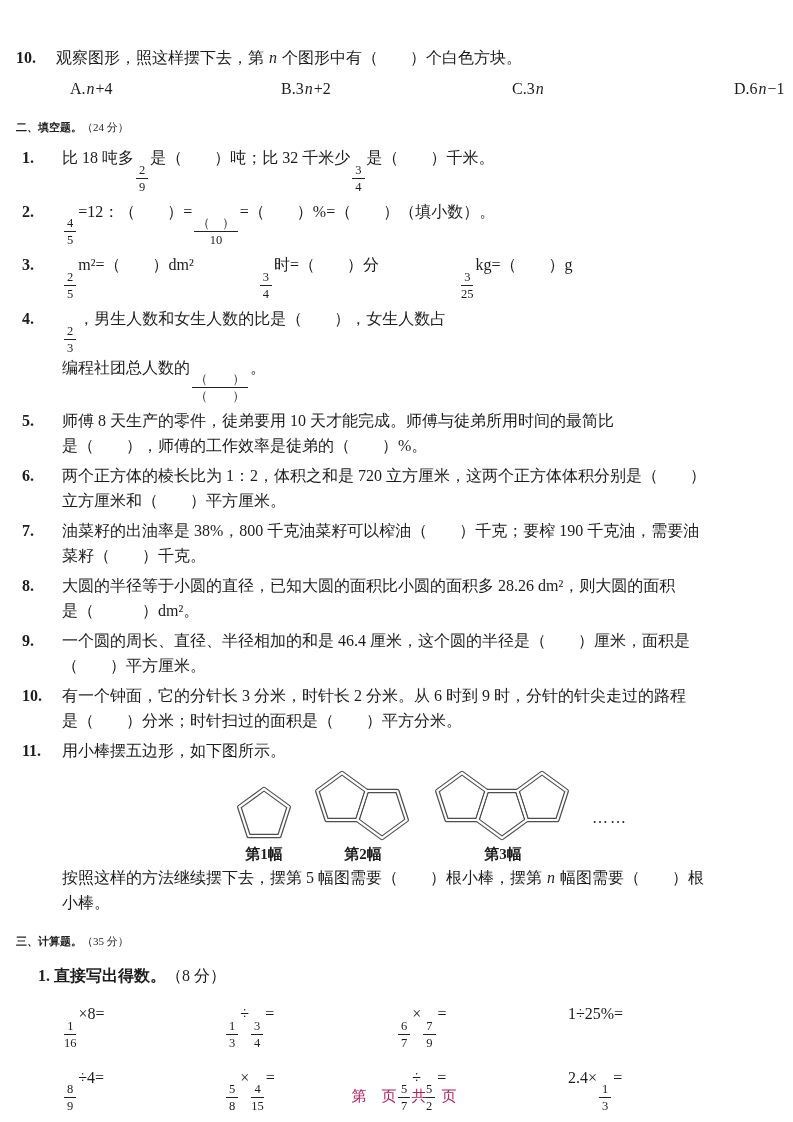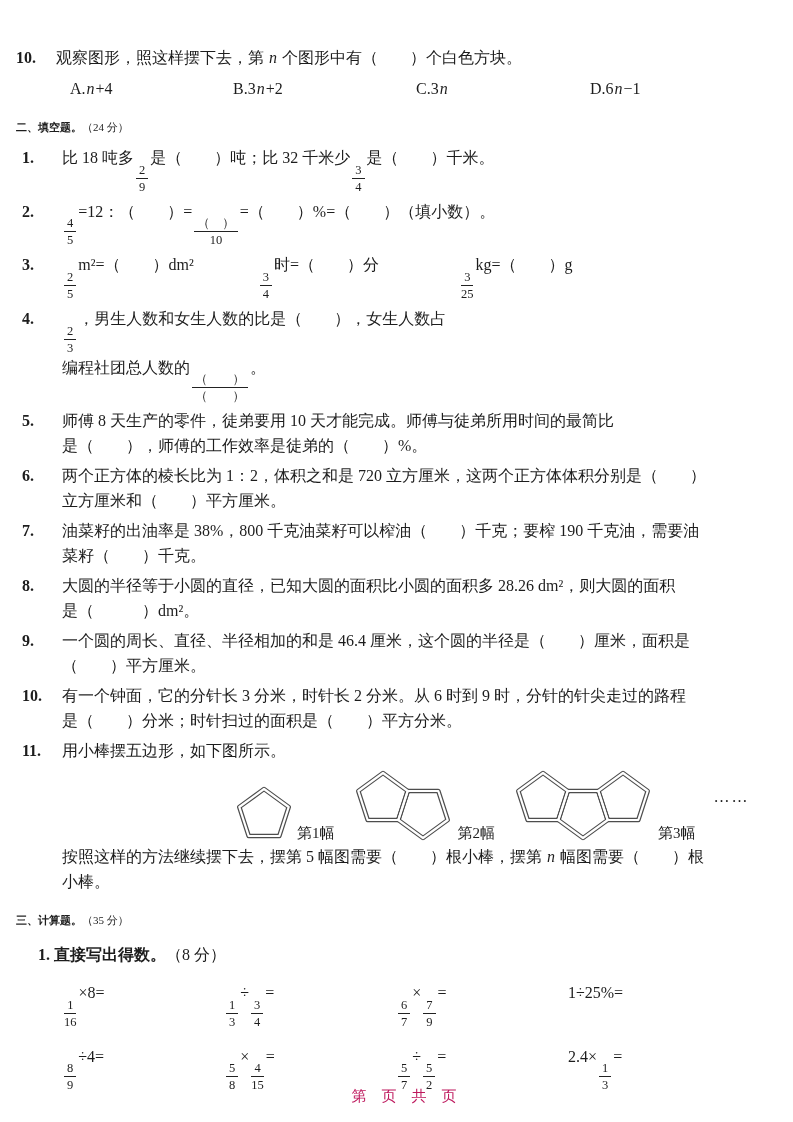--- a/index.html
+++ b/index.html
@@ -11,26 +11,26 @@
 .qtext{flex:1;min-width:0;}
 .ln{display:block;line-height:25px;white-space:nowrap;margin-left:8px;}
 .frac{display:inline-flex;flex-direction:column;align-items:center;vertical-align:-0.85em;line-height:1.12;font-size:12.5px;margin:0 2px;}
 .frac .fn{display:block;padding:0 3px 1px;border-bottom:1px solid #222;text-align:center;}
 .frac .fd{display:block;padding-top:1px;text-align:center;}
 .mvar{font-style:italic;padding:0 1px;}
 .sec{font-size:11px;margin-top:13px;line-height:26px;}
 .sec .main{font-weight:700;}
 .sub{margin-top:9px;padding-left:22px;line-height:25px;}
 .sub .main{font-weight:700;}
-.opts{display:grid;grid-template-columns:163px 183px 174px 1fr;padding-left:54px;margin-top:6px;line-height:25px;white-space:nowrap;}
+.opts{display:grid;grid-template-columns:163px 183px 174px 1fr;padding-left:54px;margin-top:6px;line-height:25px;white-space:nowrap;gap:48px;}
 .fillwrap{padding-left:6px;}
 .calc-grid{display:grid;grid-template-columns:162px 172px 172px 1fr;row-gap:12px;padding-left:46px;margin-top:10px;}
 .calc-grid .item{line-height:32px;white-space:nowrap;}
 .fig-row{display:flex;align-items:flex-end;gap:18px;margin:5px 0 2px 180px;}
-.fig{display:flex;flex-direction:row;align-items:flex-end;gap:3px;}
+.fig{display:flex;flex-direction:column;align-items:center;gap:3px;font-weight:bold;}
 .fig-label{font-size:15px;line-height:18px;white-space:nowrap;}
 .fig-dots{margin-bottom:36px;letter-spacing:2px;}
 .footer{position:absolute;left:15px;right:0;bottom:16px;text-align:center;font-size:15px;color:#be185d;}
 svg{display:block;}
 </style>
 </head>
 <body>
 
 <div class="page">
 

